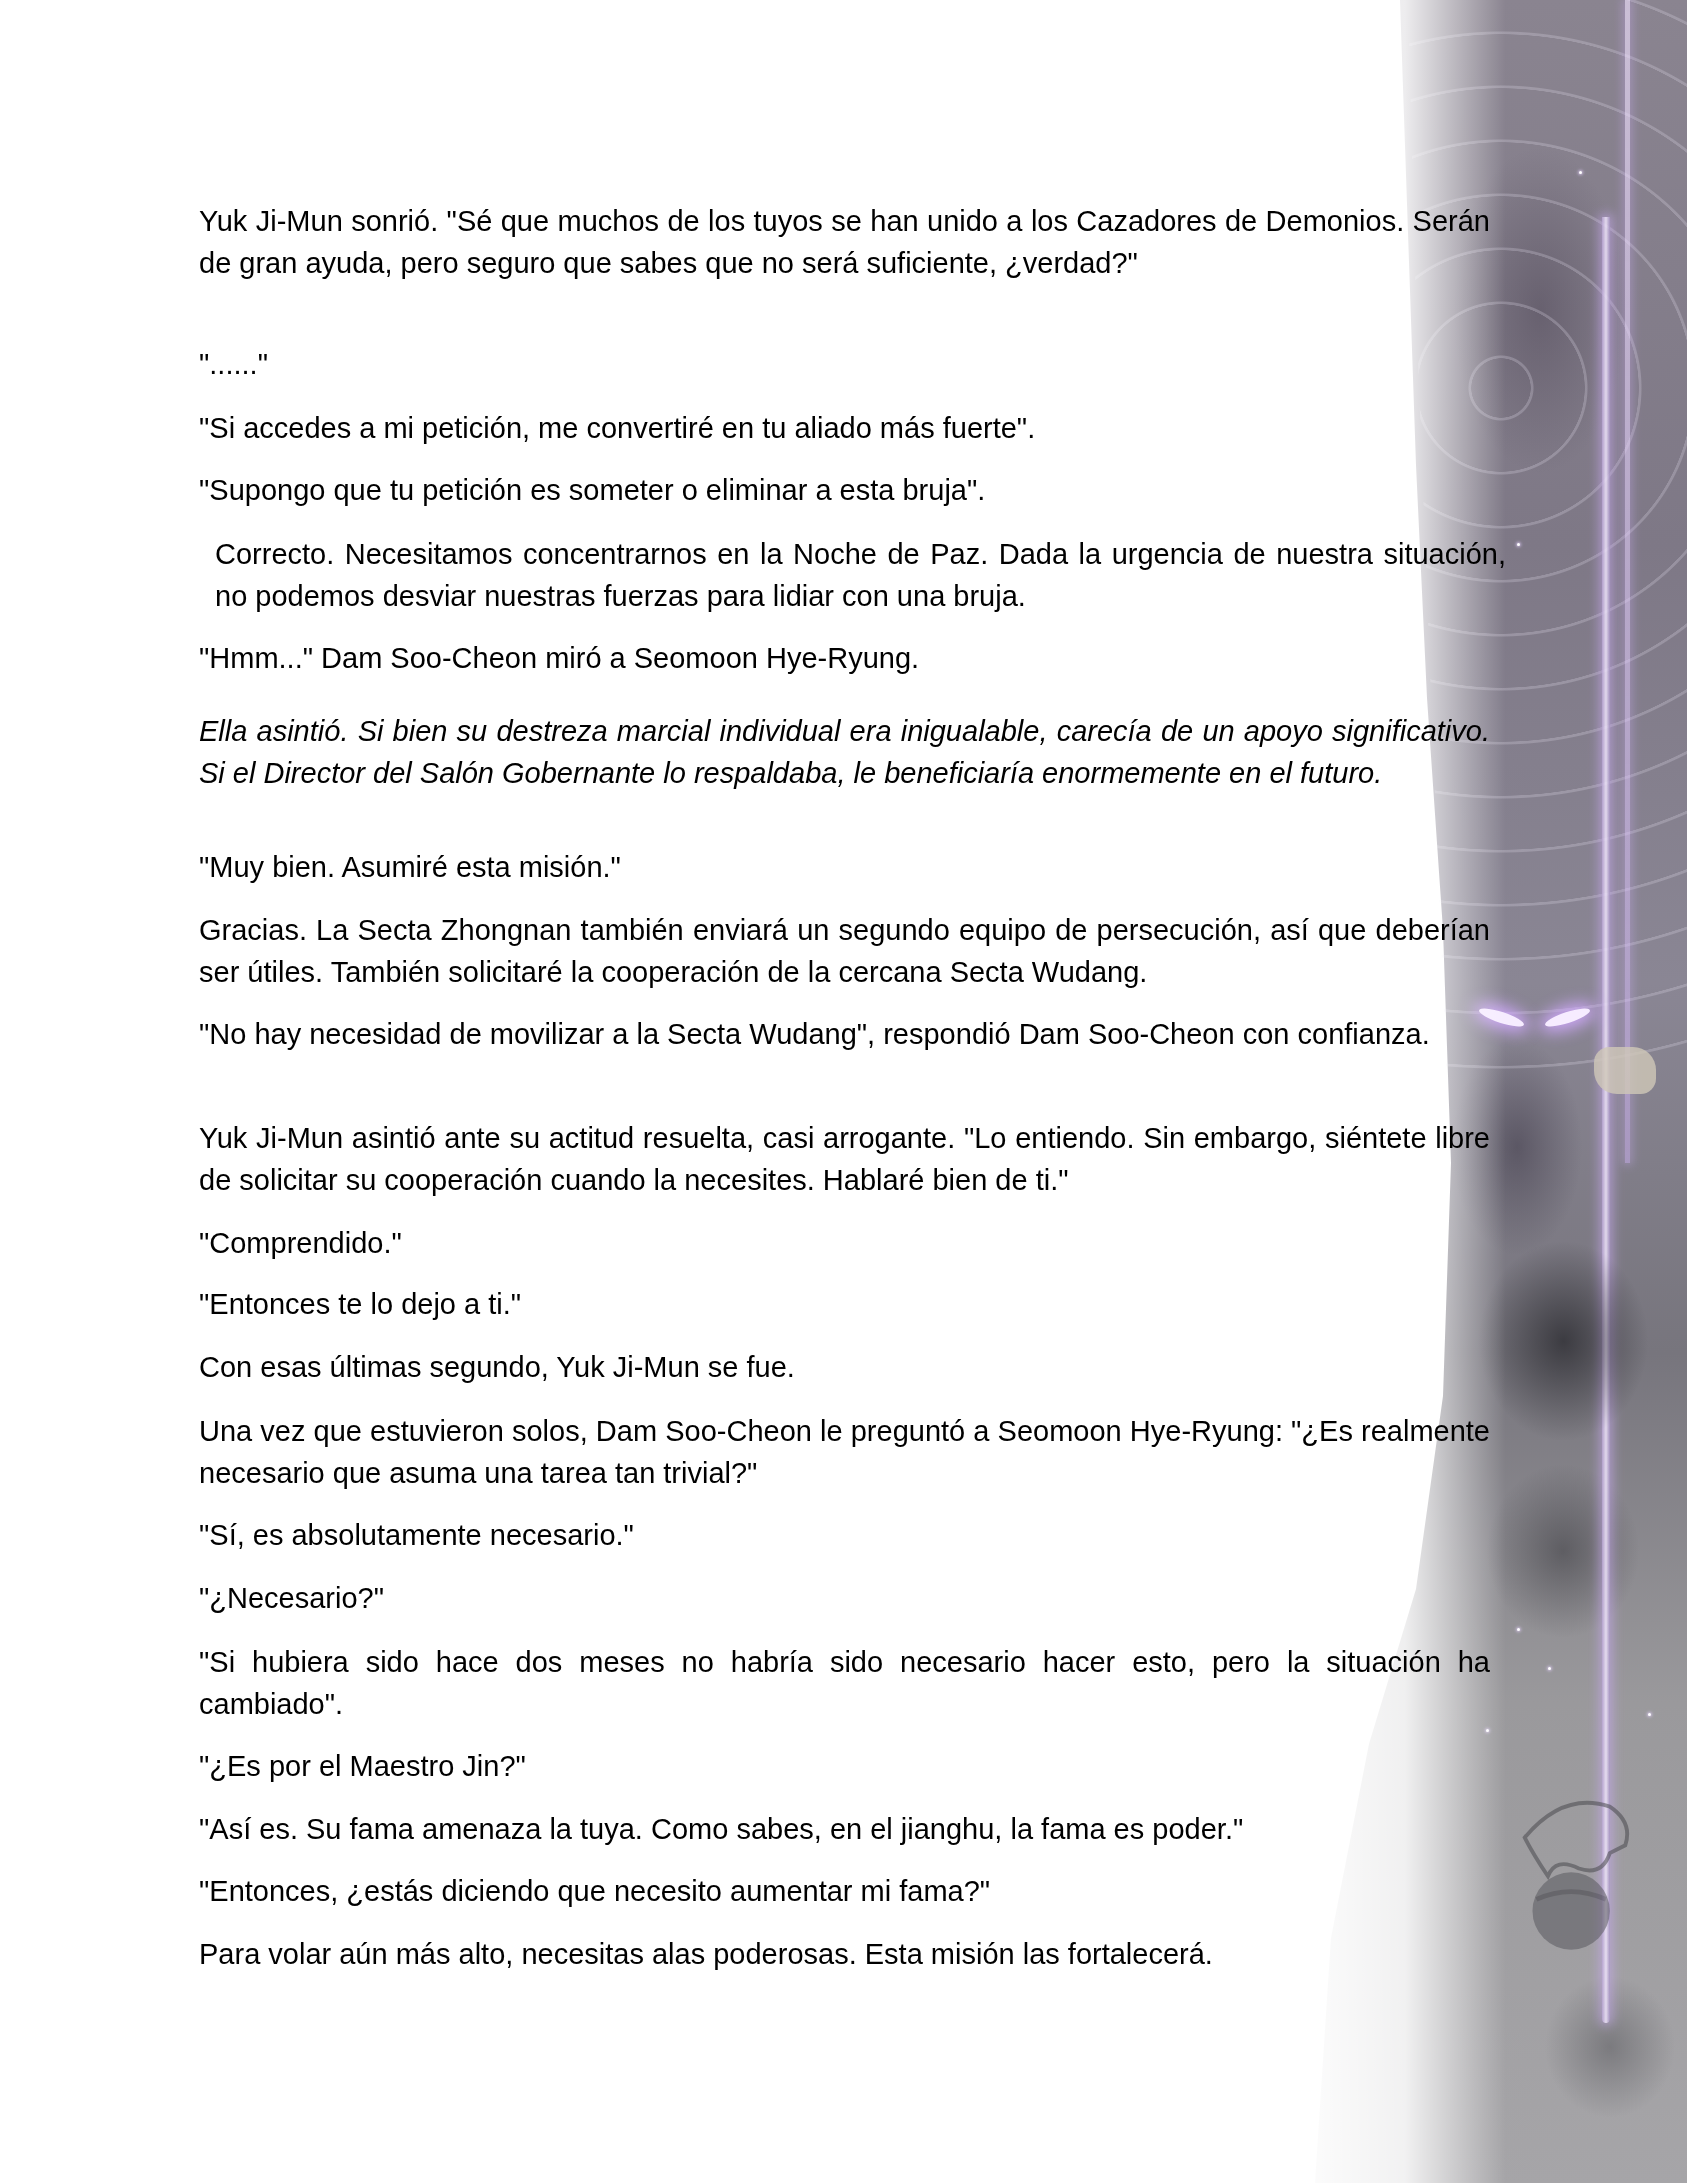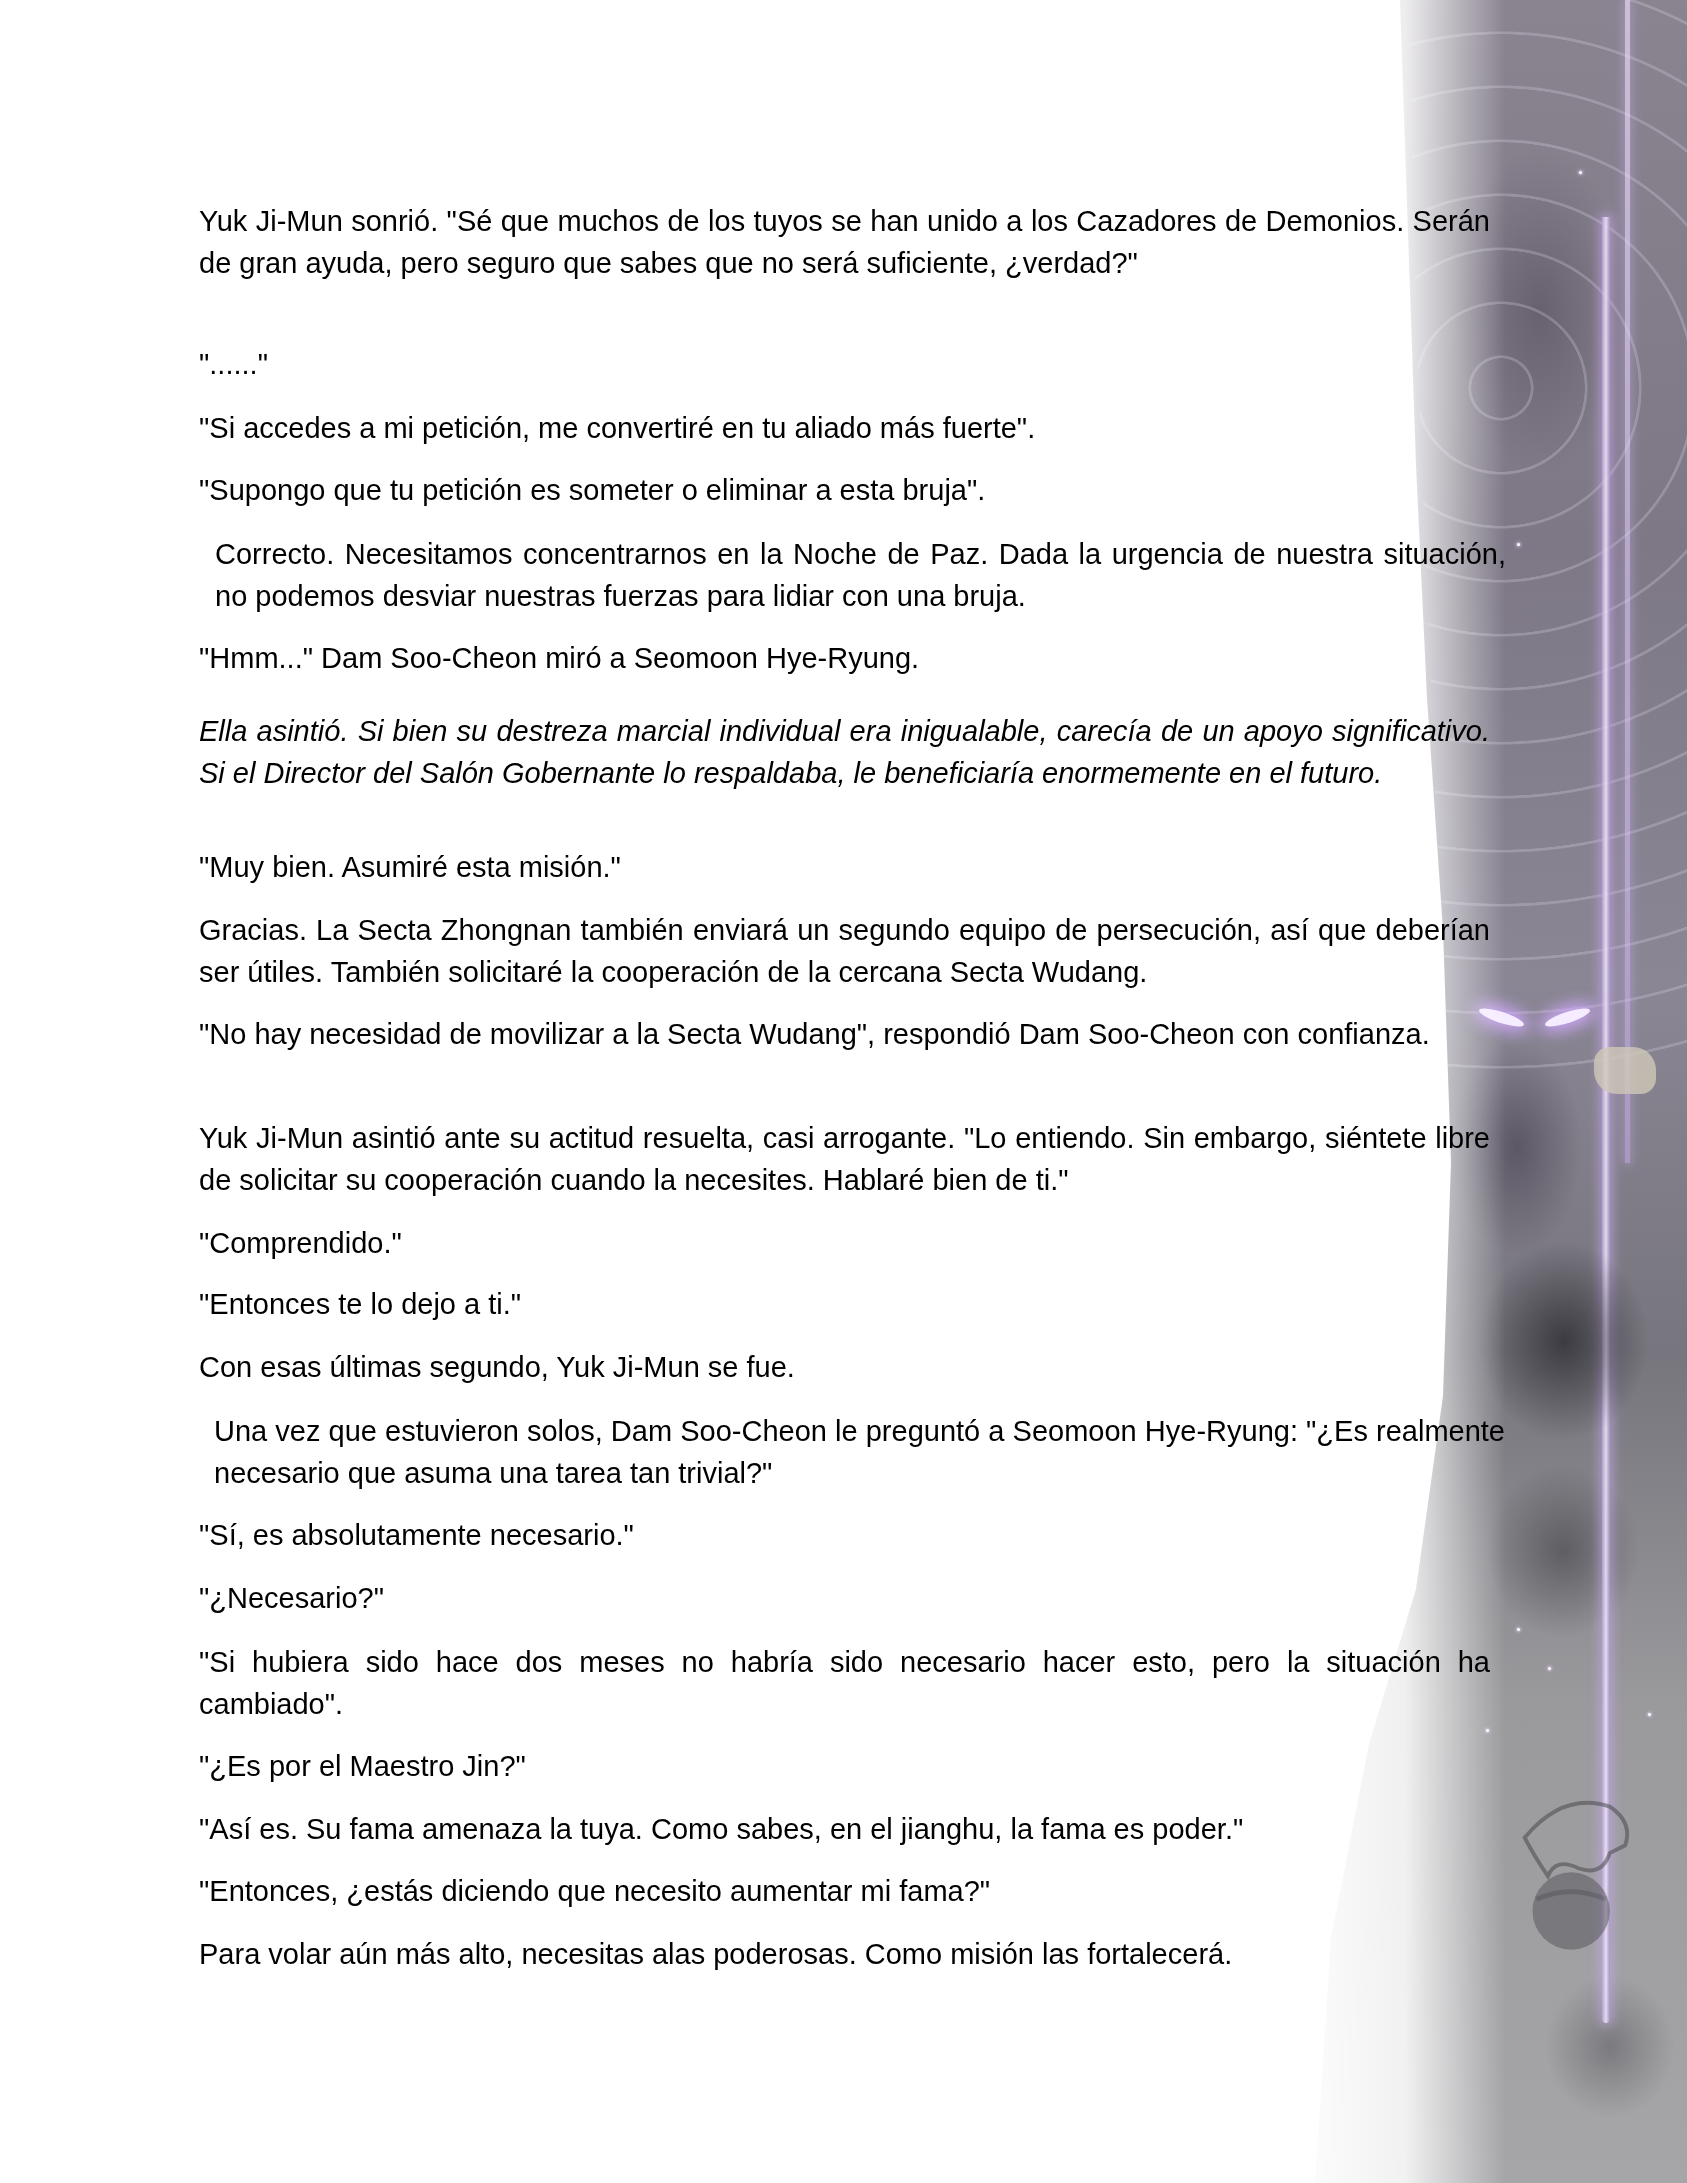--- a/index.html
+++ b/index.html
@@ -105,22 +105,22 @@
   <p class="p" style="top:533px;margin-left:16px;">Correcto. Necesitamos concentrarnos en la Noche de Paz. Dada la urgencia de nuestra situación, no podemos desviar nuestras fuerzas para lidiar con una bruja.</p>
   <p class="p" style="top:637px;">"Hmm..." Dam Soo-Cheon miró a Seomoon Hye-Ryung.</p>
   <p class="p" style="top:710px;font-style:italic;">Ella asintió. Si bien su destreza marcial individual era inigualable, carecía de un apoyo significativo. Si el Director del Salón Gobernante lo respaldaba, le beneficiaría enormemente en el futuro.</p>
   <p class="p" style="top:846px;">"Muy bien. Asumiré esta misión."</p>
   <p class="p" style="top:909px;">Gracias. La Secta Zhongnan también enviará un segundo equipo de persecución, así que deberían ser útiles. También solicitaré la cooperación de la cercana Secta Wudang.</p>
   <p class="p" style="top:1013px;">"No hay necesidad de movilizar a la Secta Wudang", respondió Dam Soo-Cheon con confianza.</p>
   <p class="p" style="top:1117px;">Yuk Ji-Mun asintió ante su actitud resuelta, casi arrogante. "Lo entiendo. Sin embargo, siéntete libre de solicitar su cooperación cuando la necesites. Hablaré bien de ti."</p>
   <p class="p" style="top:1222px;">"Comprendido."</p>
   <p class="p" style="top:1283px;">"Entonces te lo dejo a ti."</p>
   <p class="p" style="top:1346px;">Con esas últimas segundo, Yuk Ji-Mun se fue.</p>
-  <p class="p" style="top:1410px;margin-left:15px;">Una vez que estuvieron solos, Dam Soo-Cheon le preguntó a Seomoon Hye-Ryung: "¿Es realmente necesario que asuma una tarea tan trivial?"</p>
+  <p class="p" style="top:1410px;">Una vez que estuvieron solos, Dam Soo-Cheon le preguntó a Seomoon Hye-Ryung: "¿Es realmente necesario que asuma una tarea tan trivial?"</p>
   <p class="p" style="top:1514px;">"Sí, es absolutamente necesario."</p>
   <p class="p" style="top:1577px;">"¿Necesario?"</p>
   <p class="p" style="top:1641px;">"Si hubiera sido hace dos meses no habría sido necesario hacer esto, pero la situación ha cambiado".</p>
   <p class="p" style="top:1745px;">"¿Es por el Maestro Jin?"</p>
   <p class="p" style="top:1808px;">"Así es. Su fama amenaza la tuya. Como sabes, en el jianghu, la fama es poder."</p>
   <p class="p" style="top:1870px;">"Entonces, ¿estás diciendo que necesito aumentar mi fama?"</p>
-  <p class="p" style="top:1933px;">Para volar aún más alto, necesitas alas poderosas. Como misión las fortalecerá.</p>
+  <p class="p" style="top:1933px;">Para volar aún más alto, necesitas alas poderosas. Esta misión las fortalecerá.</p>
 </div>
 
 
 </body></html>

